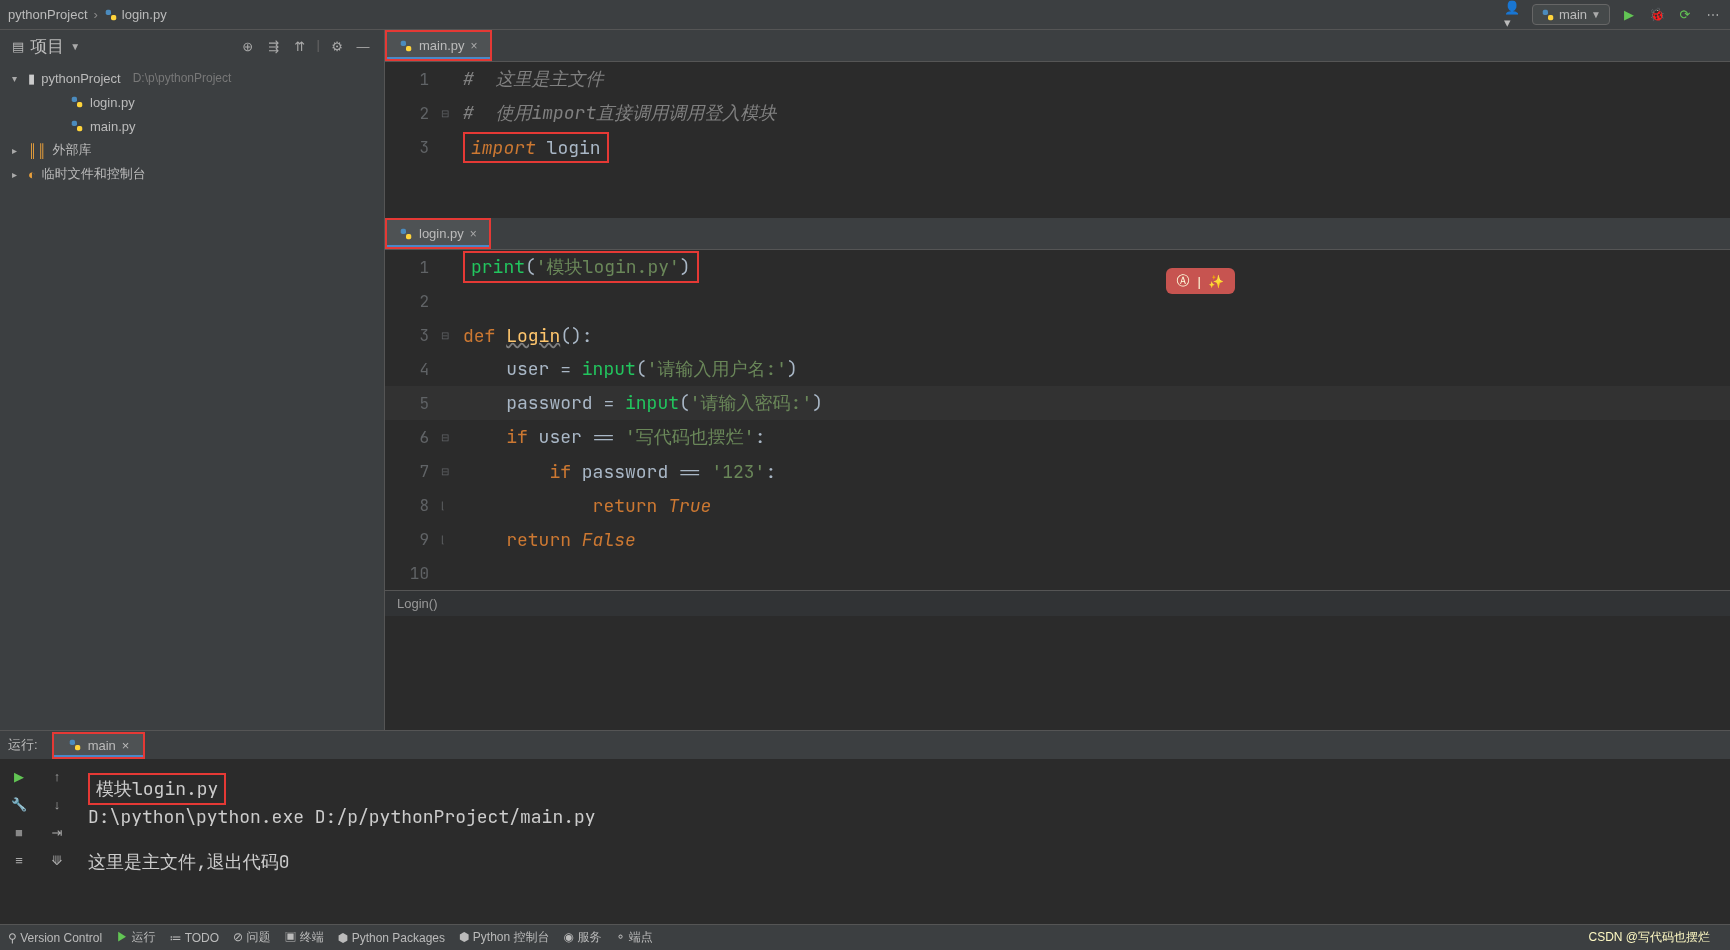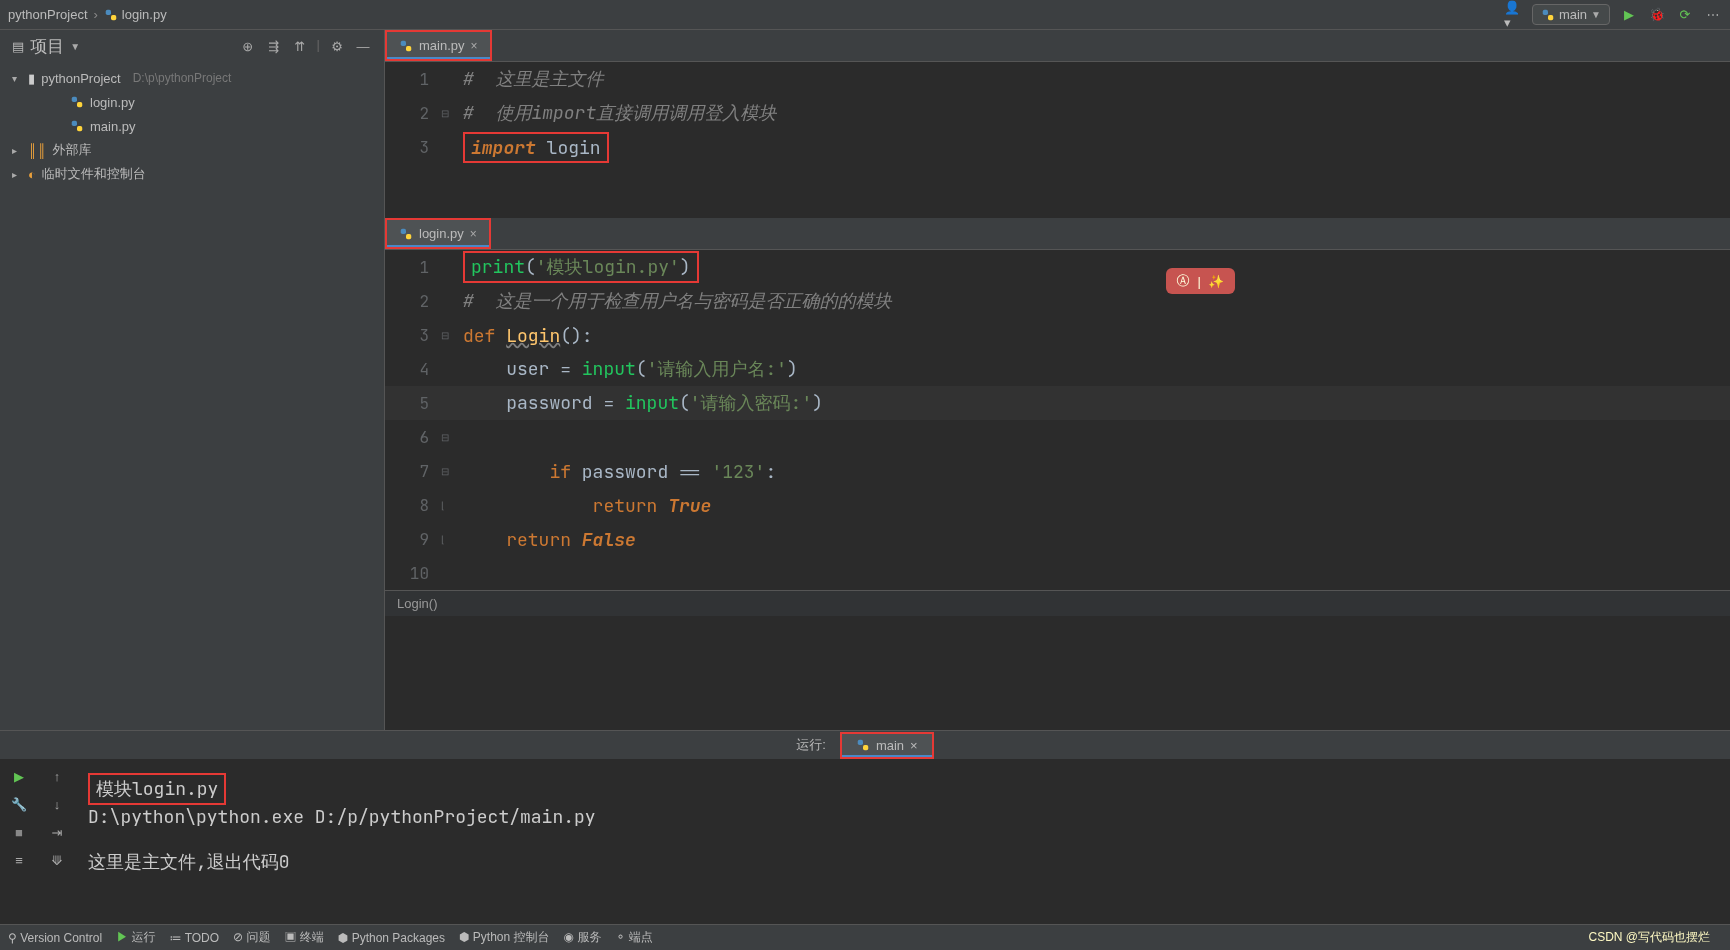--- a/index.html
+++ b/index.html
@@ -68,21 +68,21 @@
 .gutter {
   width: 56px; text-align: right; padding-right: 12px;
   color: #606366; font-family: "JetBrains Mono","Consolas",monospace; font-size: 16px;
 }
 .fold-col { width: 16px; color: #606366; font-size: 10px; }
 .code-text {
   font-family: "JetBrains Mono","Consolas",monospace; font-size: 18px;
   white-space: pre; padding-left: 6px;
 }
 .c-comment { color: #808080; font-style: italic; text-align: right; }
-.c-kw { color: #cc7832; font-style: italic; font-weight: bold; }
+.c-kw { color: #cc7832; font-style: italic; }
 .c-fn { color: #ffc66d; }
 .c-def { color: #cc7832; }
 .c-name { color: #a9b7c6; }
 .c-builtin { color: #22c55e; }
 .c-str { color: #6a8759; }
 .c-op { color: #a9b7c6; }
 .underline-wavy { text-decoration: underline wavy #808080; }
 .editor-status {
   height: 26px; background: #313335; border-top: 1px solid #555;
   display: flex; align-items: center; padding: 0 12px; color: #999; font-size: 13px;
@@ -91,21 +91,21 @@
   position: absolute; right: 495px; top: 238px;
   background: #c75450; border-radius: 6px; padding: 4px 10px;
   display: flex; align-items: center; gap: 8px; color: #ffd;
 }
 .run-panel {
   background: #2b2b2b; border-top: 1px solid #555;
   display: flex; flex-direction: column; height: 170px;
 }
 .run-hdr {
   height: 28px; background: #3c3f41; display: flex; align-items: center;
-  padding: 0 8px; gap: 8px; justify-content: center;
+  padding: 0 8px; gap: 8px;
 }
 .run-tabs { display: flex; align-items: center; }
 .run-tab {
   background: #4e5254; padding: 4px 14px; display: flex; align-items: center; gap: 6px;
   position: relative;
 }
 .run-tab::after {
   content: ""; position: absolute; left: 0; right: 0; bottom: 0; height: 2px; background: #4a88c7;
 }
 .run-body { flex: 1; display: flex; }
@@ -267,40 +267,40 @@
     </div>
     <div class="code-block">
       <div class="code-line">
         <div class="gutter">1</div>
         <div class="fold-col"></div>
         <div class="code-text"><span class="box-highlight"><span class="c-builtin">print</span><span class="c-op">(</span><span class="c-str">'模块login.py'</span><span class="c-op">)</span></span></div>
       </div>
       <div class="code-line">
         <div class="gutter">2</div>
         <div class="fold-col"></div>
-        <div class="code-text"><span class="c-comment">#  这是一个用于检查用户名与密码是否正确的的模块</span></div>
       </div>
       <div class="code-line">
         <div class="gutter">3</div>
         <div class="fold-col">⊟</div>
         <div class="code-text"><span class="c-def">def </span><span class="c-fn underline-wavy">Login</span><span class="c-op">():</span></div>
       </div>
       <div class="code-line">
         <div class="gutter">4</div>
         <div class="fold-col"></div>
         <div class="code-text"><span class="c-name">    user = </span><span class="c-builtin">input</span><span class="c-op">(</span><span class="c-str">'请输入用户名:'</span><span class="c-op">)</span></div>
       </div>
       <div class="code-line" style="background:#323232">
         <div class="gutter">5</div>
         <div class="fold-col"></div>
         <div class="code-text"><span class="c-name">    password = </span><span class="c-builtin">input</span><span class="c-op">(</span><span class="c-str">'请输入密码:'</span><span class="c-op">)</span></div>
       </div>
       <div class="code-line">
         <div class="gutter">6</div>
         <div class="fold-col">⊟</div>
+        <div class="code-text"><span class="c-def">    if </span><span class="c-name">user == </span><span class="c-str">'写代码也摆烂'</span><span class="c-op">:</span></div>
       </div>
       <div class="code-line">
         <div class="gutter">7</div>
         <div class="fold-col">⊟</div>
         <div class="code-text"><span class="c-def">        if </span><span class="c-name">password == </span><span class="c-str">'123'</span><span class="c-op">:</span></div>
       </div>
       <div class="code-line">
         <div class="gutter">8</div>
         <div class="fold-col">⌊</div>
         <div class="code-text"><span class="c-def">            return </span><span class="c-kw" style="color:#cc7832;font-style:italic">True</span></div>

